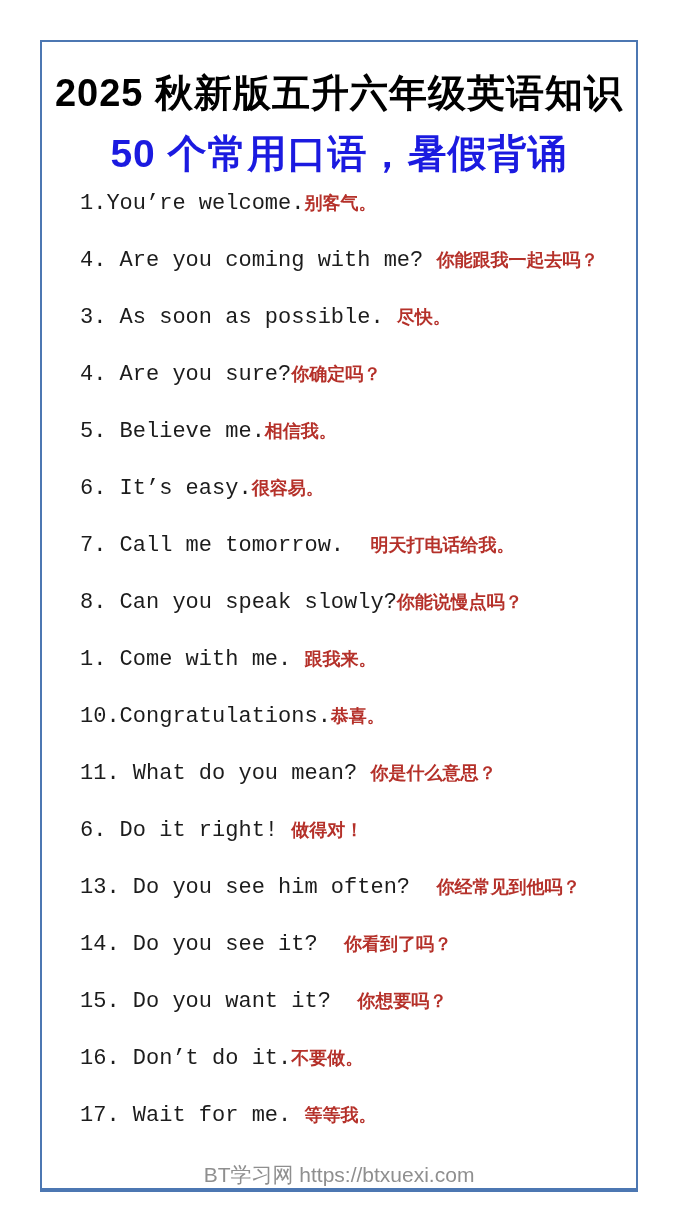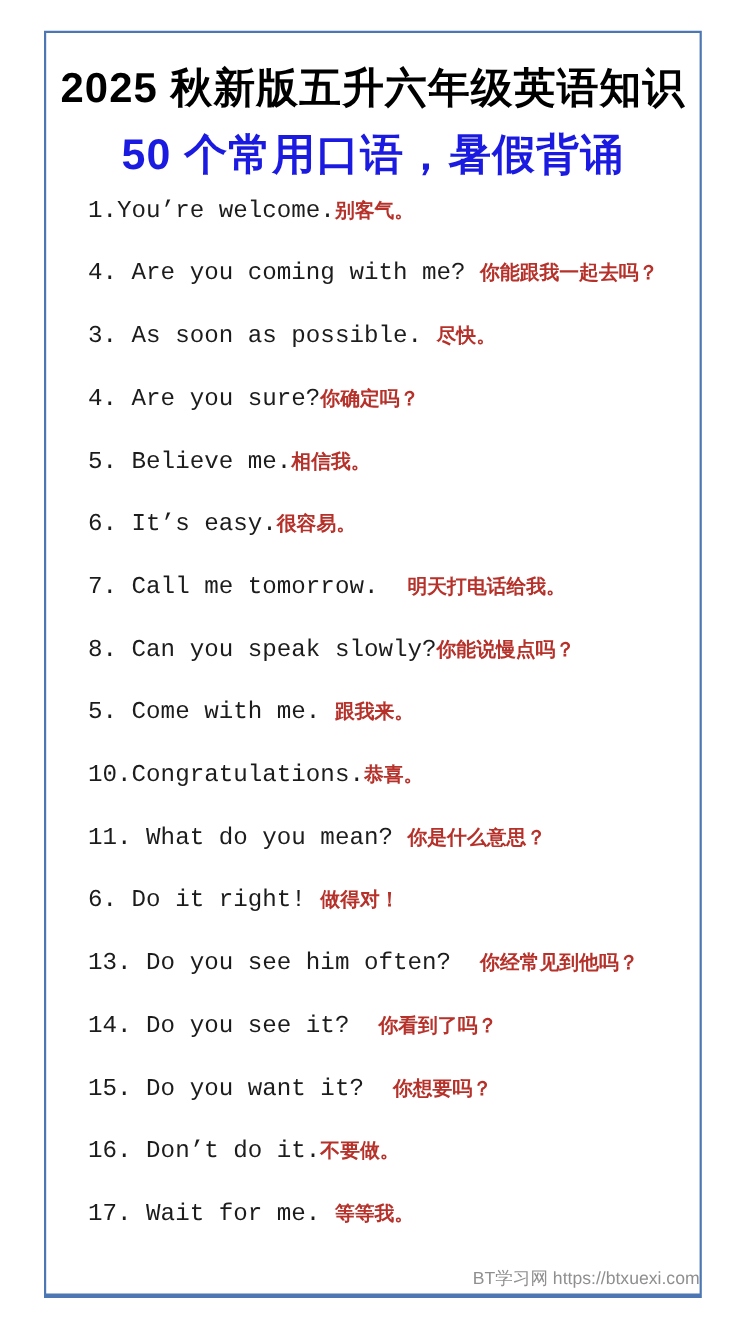--- a/index.html
+++ b/index.html
@@ -12,21 +12,21 @@
   }
   .page {
     position: relative;
     width: 680px;
     height: 1209px;
     background: #ffffff;
   }
   .frame {
     position: absolute;
     left: 40px;
-    top: 28px;
+    top: 40px;
     width: 598px;
     height: 1152px;
     box-sizing: border-box;
     border: 2px solid var(--frame-border, #4c77b2);
     border-bottom-width: 4px;
     background: #ffffff;
   }
   .title {
     margin-top: 30px;
     text-align: center;
@@ -69,23 +69,23 @@
     font-size: 18px;
     font-weight: bold;
     color: var(--chinese-red, #b5312a);
     white-space: pre;
   }
   .footer {
     position: absolute;
     left: 0;
     right: 0;
     bottom: 1px;
-    text-align: right;
+    text-align: center;
     font-family: "Liberation Sans", "DejaVu Sans", sans-serif;
-    font-size: 16px;
+    font-size: 21px;
     line-height: 24px;
     color: var(--footer-gray, #8f8f8f);
   }
 </style>
 </head>
 <body>
 
 <div class="page">
   <div class="frame">
     <div class="title">2025 秋新版五升六年级英语知识</div>
@@ -100,21 +100,21 @@
   <div class="line"><span class="en">4. Are you sure?</span><span class="zh">你确定吗？</span></div>
 
   <div class="line"><span class="en">5. Believe me.</span><span class="zh">相信我。</span></div>
 
   <div class="line"><span class="en">6. It’s easy.</span><span class="zh">很容易。</span></div>
 
   <div class="line"><span class="en">7. Call me tomorrow.  </span><span class="zh">明天打电话给我。</span></div>
 
   <div class="line"><span class="en">8. Can you speak slowly?</span><span class="zh">你能说慢点吗？</span></div>
 
-  <div class="line"><span class="en">5. Come with me. </span><span class="zh">跟我来。</span></div>
+  <div class="line"><span class="en">1. Come with me. </span><span class="zh">跟我来。</span></div>
 
   <div class="line"><span class="en">10.Congratulations.</span><span class="zh">恭喜。</span></div>
 
   <div class="line"><span class="en">11. What do you mean? </span><span class="zh">你是什么意思？</span></div>
 
   <div class="line"><span class="en">6. Do it right! </span><span class="zh">做得对！</span></div>
 
   <div class="line"><span class="en">13. Do you see him often?  </span><span class="zh">你经常见到他吗？</span></div>
 
   <div class="line"><span class="en">14. Do you see it?  </span><span class="zh">你看到了吗？</span></div>

